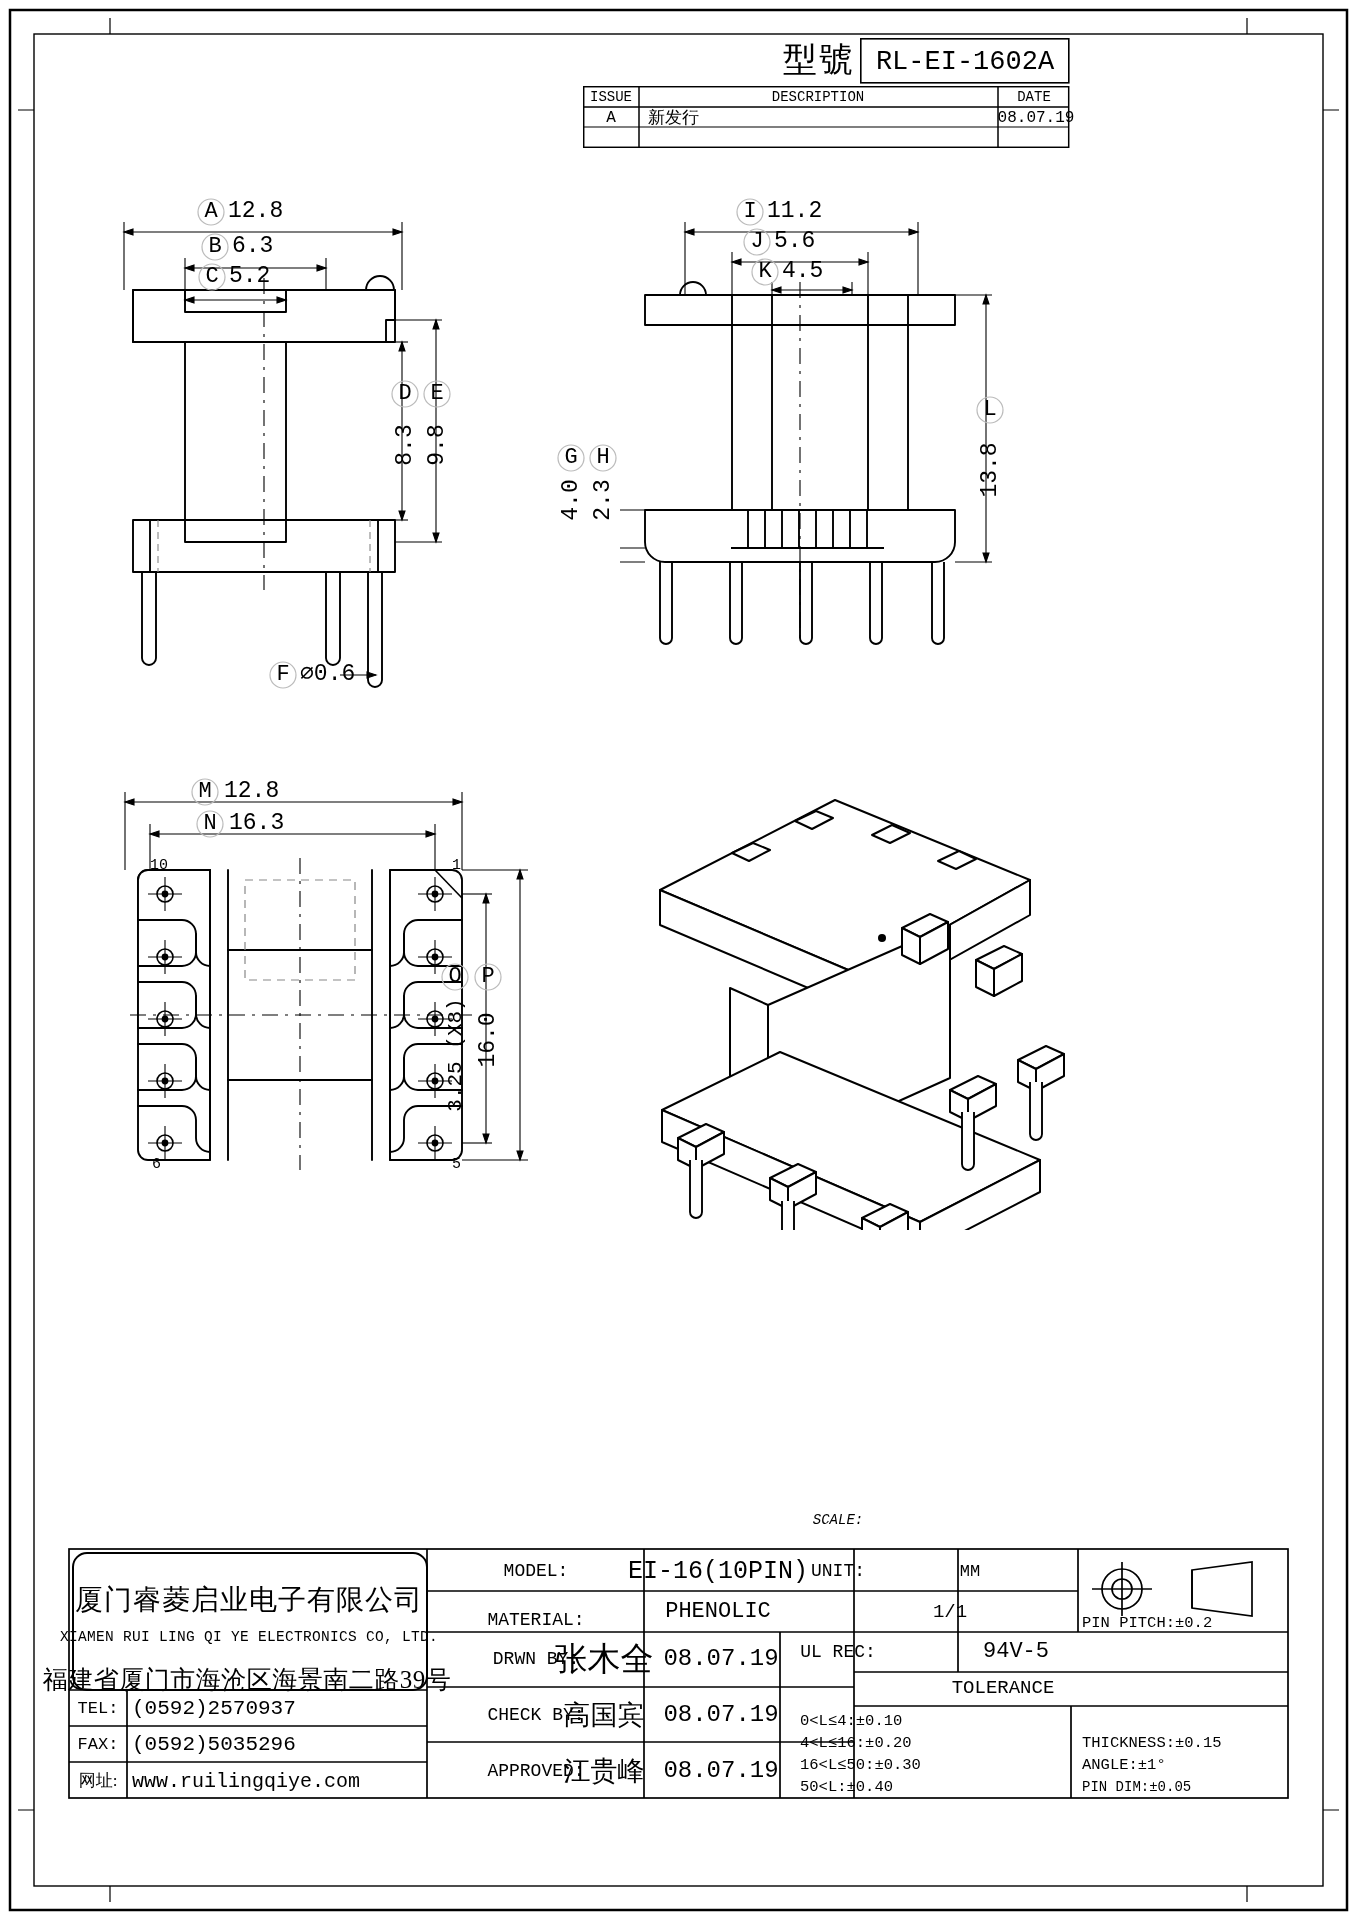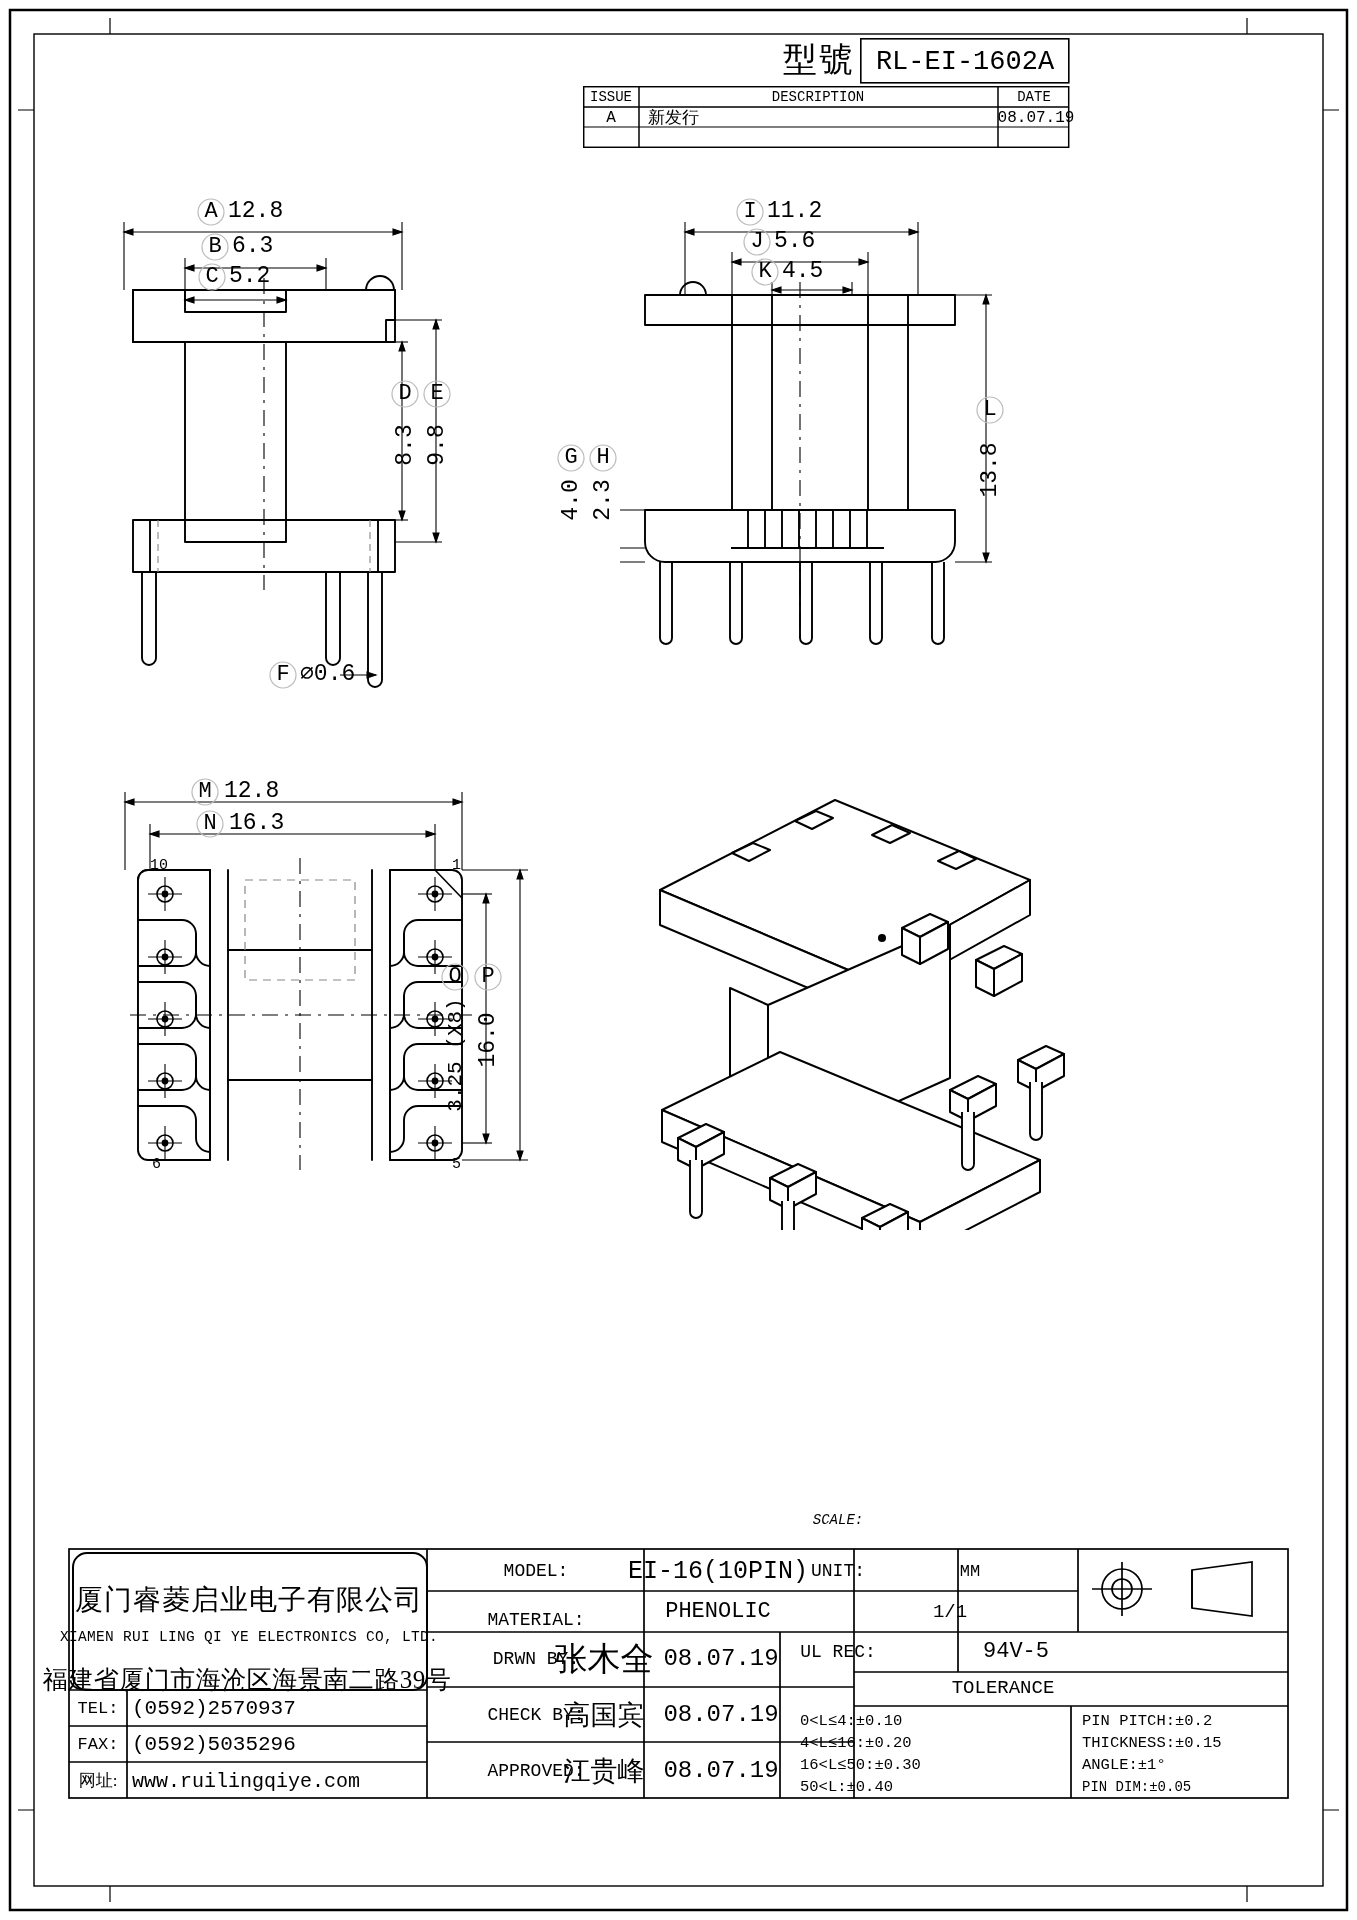--- a/index.html
+++ b/index.html
@@ -591,18 +591,18 @@
     </g>
   </svg>
 
   <div class="txt mono ctr" style="left:1003px;top:1688px;font-size:19px;">TOLERANCE</div>
 
   <div class="txt mono" style="left:800px;top:1714px;font-size:15.5px;">0&lt;L≤4:±0.10</div>
   <div class="txt mono" style="left:800px;top:1736px;font-size:15.5px;">4&lt;L≤16:±0.20</div>
   <div class="txt mono" style="left:800px;top:1758px;font-size:15.5px;">16&lt;L≤50:±0.30</div>
   <div class="txt mono" style="left:800px;top:1780px;font-size:15.5px;">50&lt;L:±0.40</div>
 
-  <div class="txt mono" style="left:1082px;top:1714px;font-size:15.5px;">PIN PITCH:±0.2</div>
+  <div class="txt mono" style="left:1082px;top:1616px;font-size:15.5px;">PIN PITCH:±0.2</div>
   <div class="txt mono" style="left:1082px;top:1736px;font-size:15.5px;">THICKNESS:±0.15</div>
   <div class="txt mono" style="left:1082px;top:1758px;font-size:15.5px;">ANGLE:±1°</div>
   <div class="txt mono" style="left:1082px;top:1780px;font-size:14px;">PIN DIM:±0.05</div>
 
 </div>
 
 </body></html>

